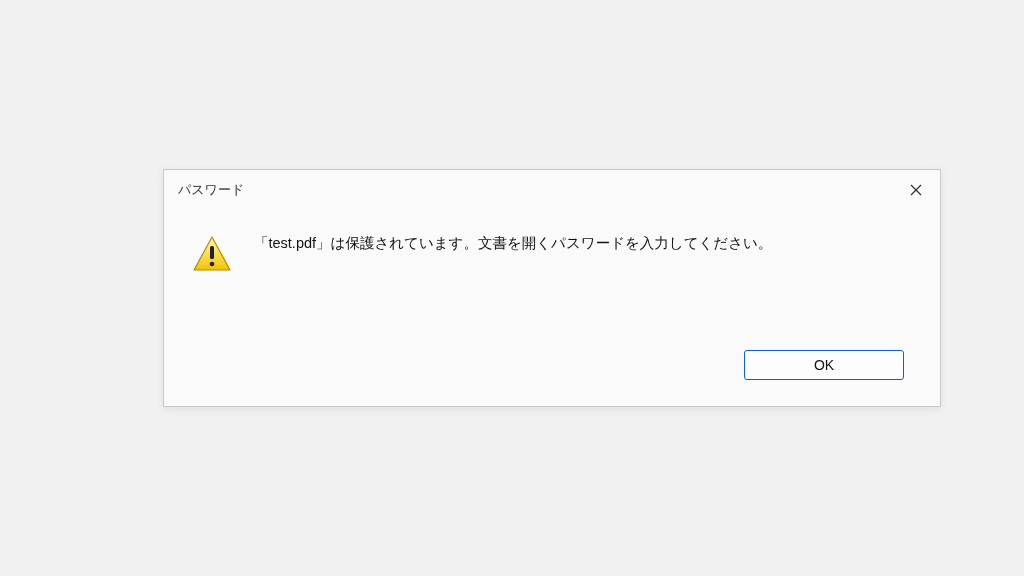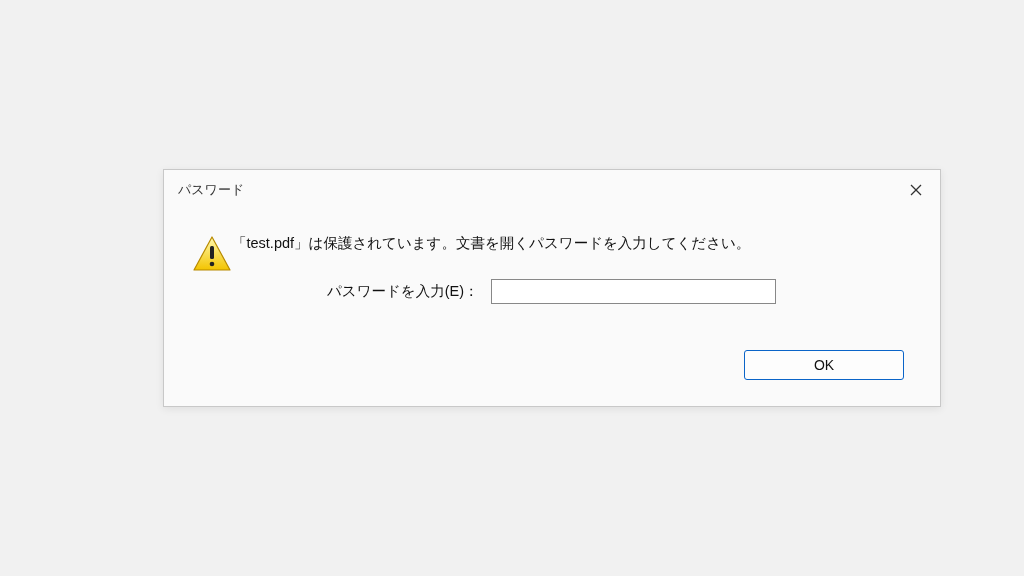--- a/index.html
+++ b/index.html
@@ -43,20 +43,21 @@
       display: flex;
       align-items: center;
       justify-content: center;
       cursor: pointer;
       color: #333;
     }
     .close-btn svg { width: 12px; height: 12px; }
     .content {
       padding: 22px 28px 0 28px;
       display: flex;
+      gap: 22px;
     }
     .warn-icon {
       width: 40px;
       height: 40px;
       flex-shrink: 0;
       margin-top: 2px;
     }
     .body-area { flex: 1; }
     .message {
       font-size: 14.5px;
@@ -131,23 +132,19 @@
             <stop offset="100%" stop-color="#f3c400"></stop>
           </linearGradient>
         </defs>
         <polygon points="20,3 38,36 2,36" fill="url(#yg)" stroke="#b88a00" stroke-width="1.2" stroke-linejoin="round"></polygon>
         <rect x="18" y="12" width="4" height="13" rx="1.5" fill="#222"></rect>
         <circle cx="20" cy="30" r="2.3" fill="#222"></circle>
       </svg>
     </div>
     <div class="body-area">
       <div class="message">「test.pdf」は保護されています。文書を開くパスワードを入力してください。</div>
-      <div class="input-row">
-        <span class="input-label">パスワードを入力(E)：</span>
-        <input type="password" class="password-input" value="" style="">
-      </div>
     </div>
   </div>
 
   <div class="button-row">
     <button class="btn primary">OK</button>
   </div>
 </div>
 
 </body></html>

